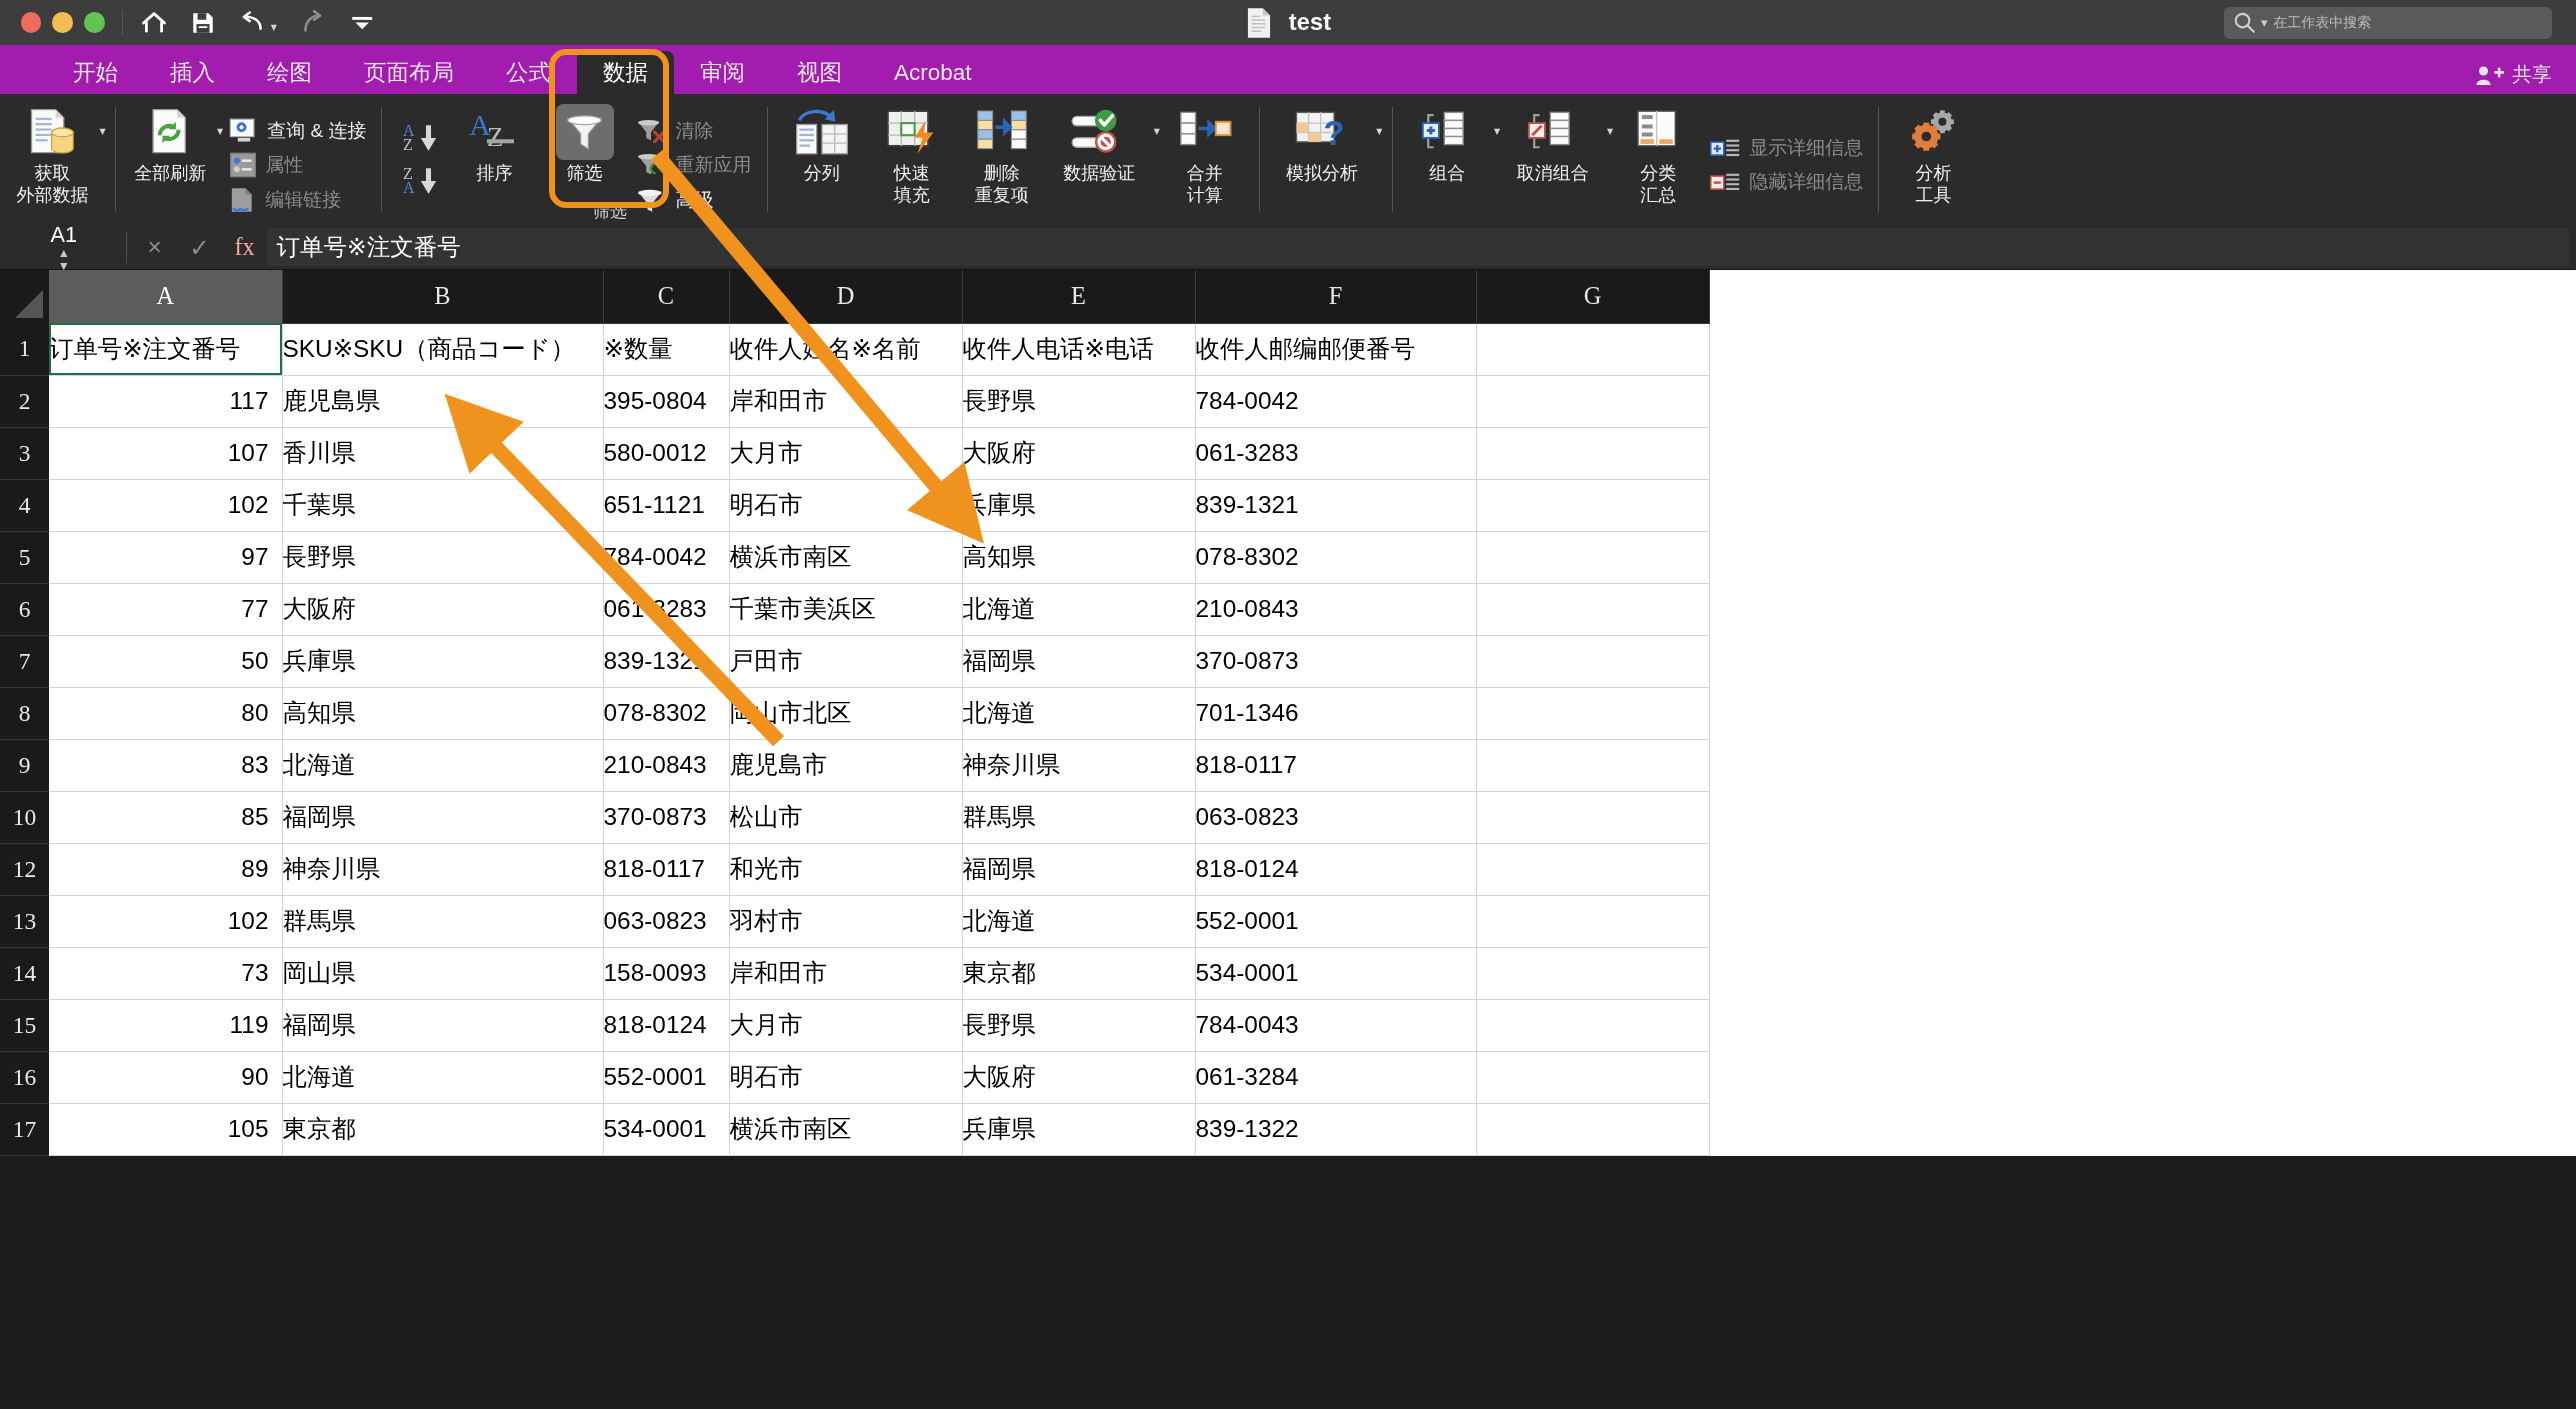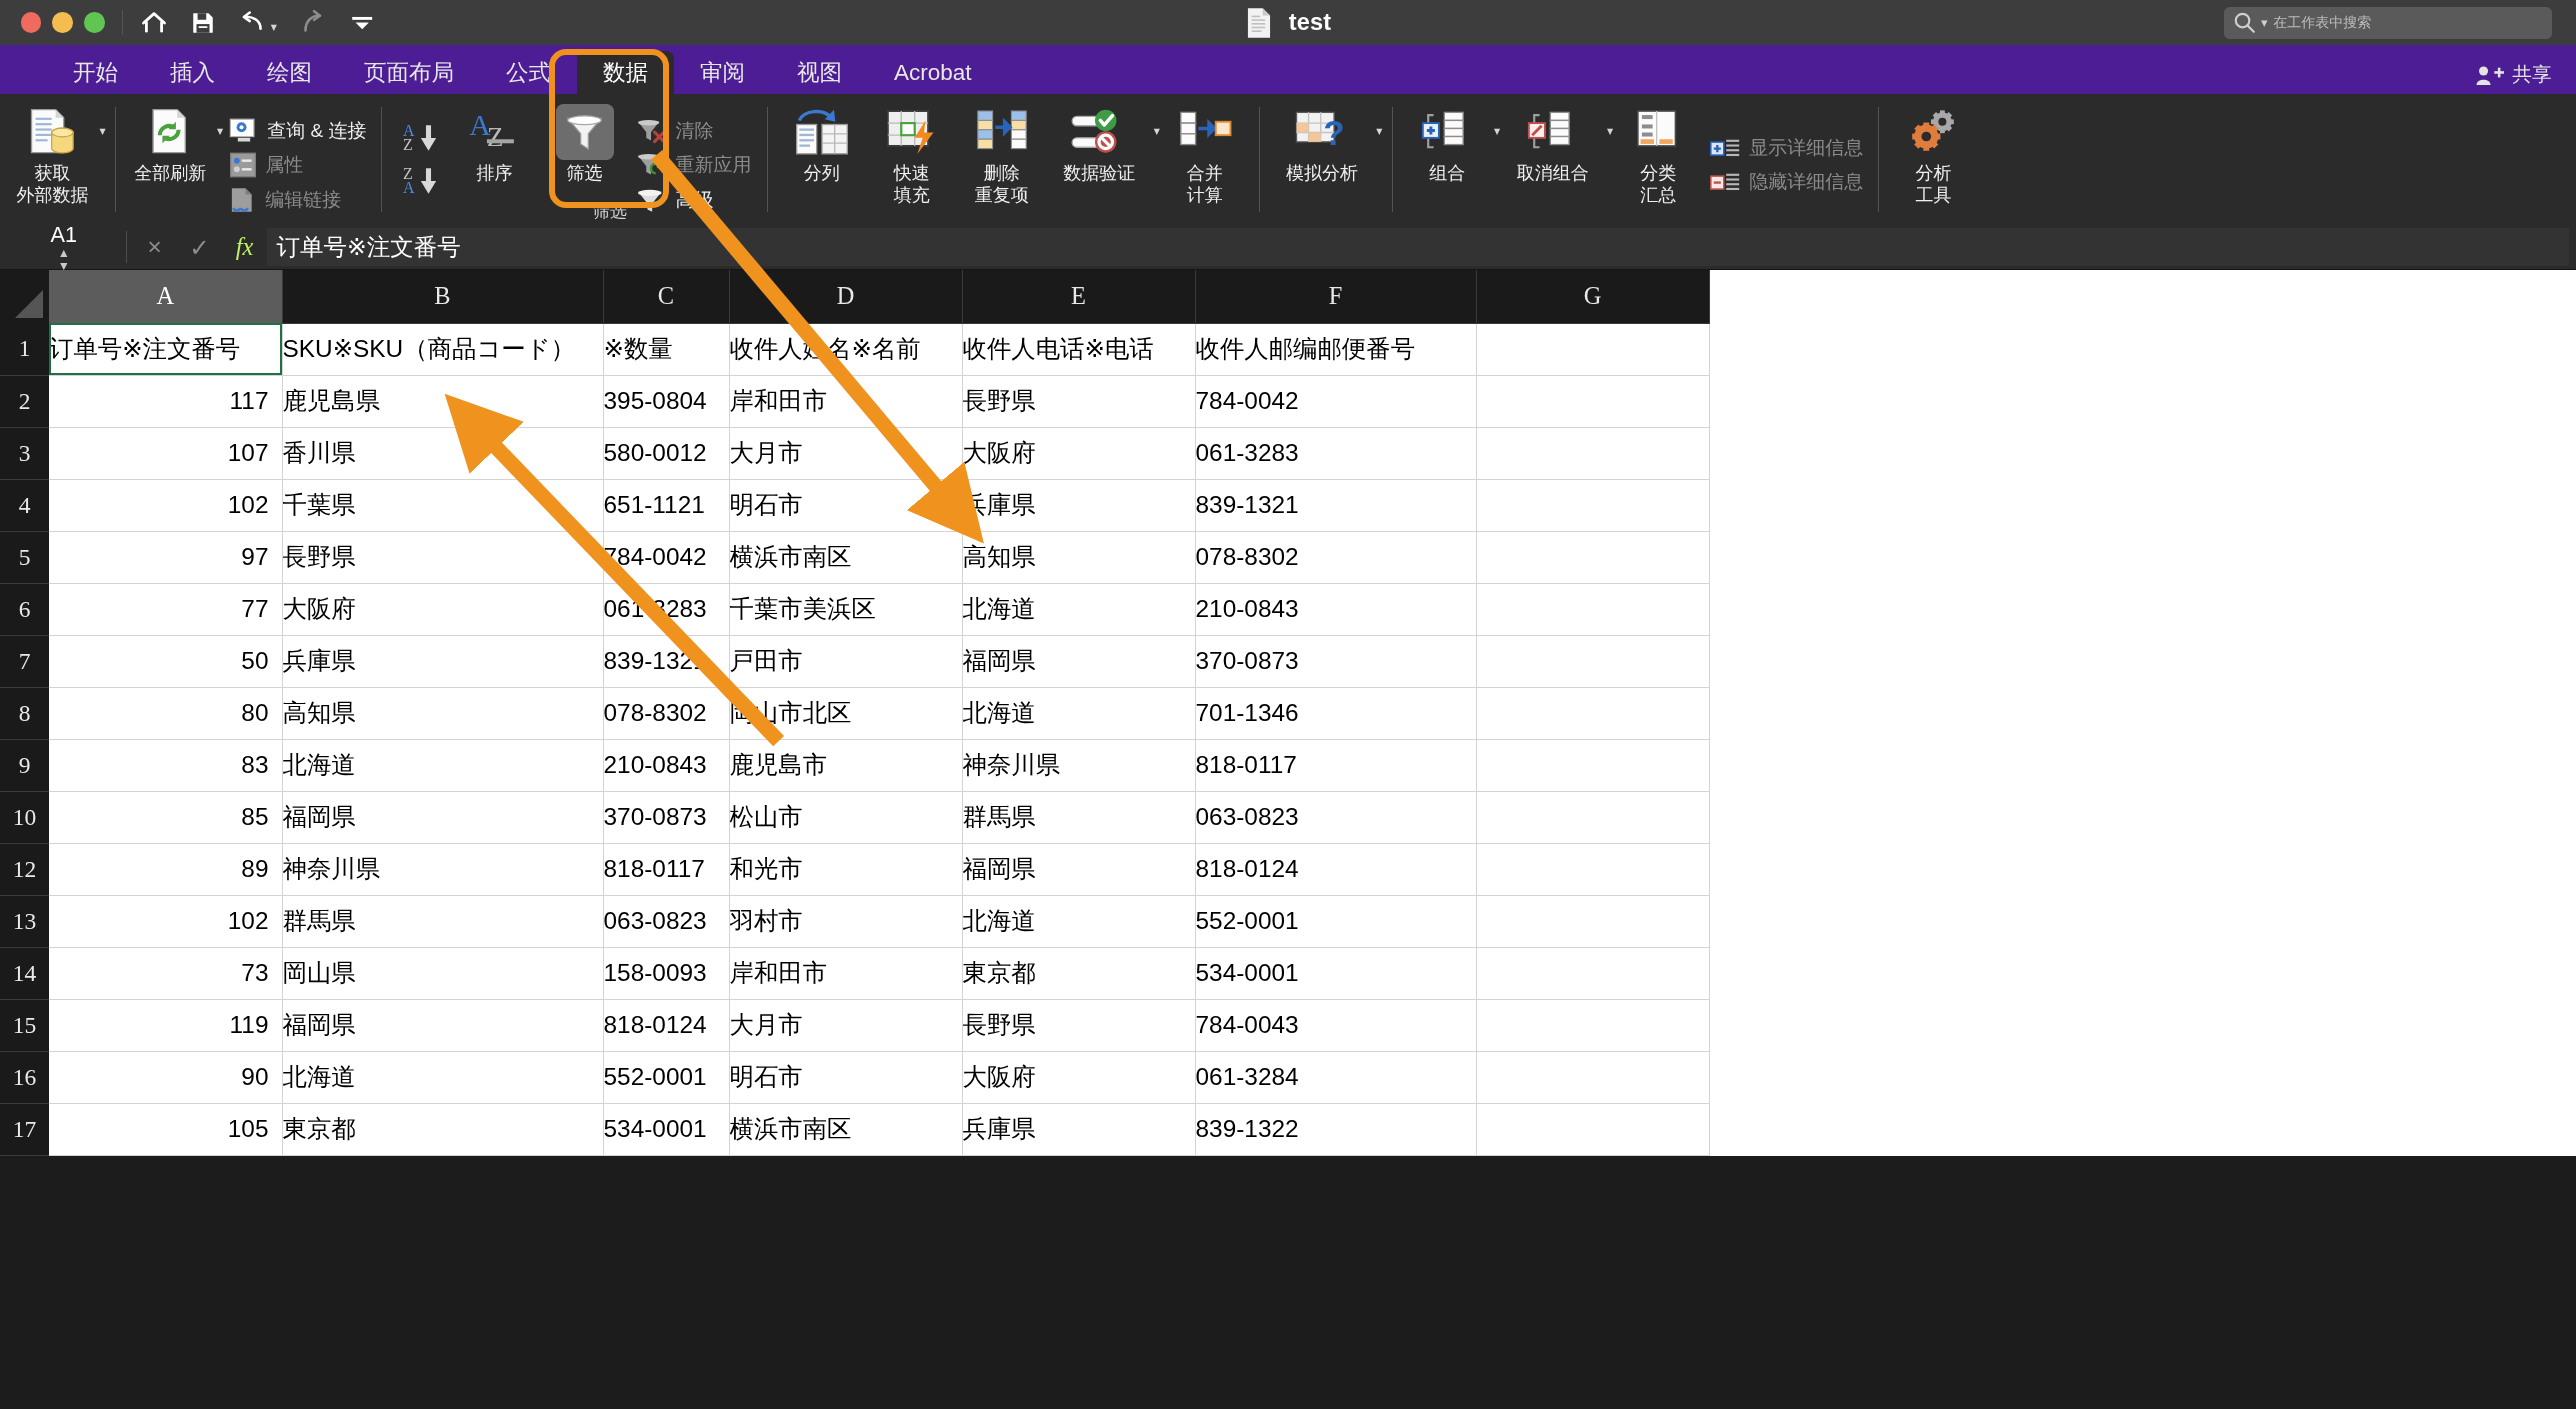--- a/index.html
+++ b/index.html
@@ -39,21 +39,21 @@
     display: flex; align-items: center; padding-right: 24.4px;
   }
   .searchbox {
     width: 328px; height: 32px; background: #5a5a5a; border-radius: 5.6px;
     display: flex; align-items: center; gap: 5.6px; padding: 0 9.4px;
   }
   .searchbox .ph { color: #bdbdbd; font-size: 14px; }
 
   
   .tabbar {
-    position: relative; height: 49px; background: #4c1d95;
+    position: relative; height: 49px; background: #a21caf;
     display: flex; align-items: flex-end; padding-left: 47px; gap: 0;
   }
   .tab {
     padding: 0 26px; height: 43px; line-height: 43px;
     color: #e8e8e8; font-size: 22.5px; cursor: default;
     white-space: nowrap;
   }
   .tab.active {
     background: #2b2b2b; color: #ffffff; border-radius: 7.5px 7.5px 0 0;
     font-weight: normal;
@@ -115,21 +115,21 @@
   }
   .namebox {
     width: 120px; padding-left: 15px; color: #ffffff; font-size: 21.6px;
     display: flex; align-items: center; justify-content: space-between;
     padding-right: 7.5px;
     flex-direction: column;
   }
   .spin { display: flex; flex-direction: column; gap: 2.8px; color: #c9c9c9; font-size: 12.2px; line-height: 10.3px; }
   .fb-sep { width: 0.9px; height: 32px; background: #4d4d4d; margin: 0 5.6px; }
   .fb-ico { width: 45px; text-align: center; color: #8d8d8d; font-size: 24.4px; }
-  .fx { font-family: "Liberation Serif", serif; font-style: italic; color: #bef264; font-size: 24.4px; }
+  .fx { font-family: "Liberation Serif", serif; color: #fca5a5; font-size: 24.4px; }
   .finput {
     flex: 1; background: #333333; height: 38px; display: flex; align-items: center;
     color: #ffffff; font-size: 23.5px; padding-left: 9.4px; margin-right: 7.5px;
   }
 
   
   .grid-wrap { position: relative; background: #ffffff; }
   table.grid { border-collapse: collapse; table-layout: fixed; }
   table.grid td, table.grid th { padding: 0; }
   .corner {

